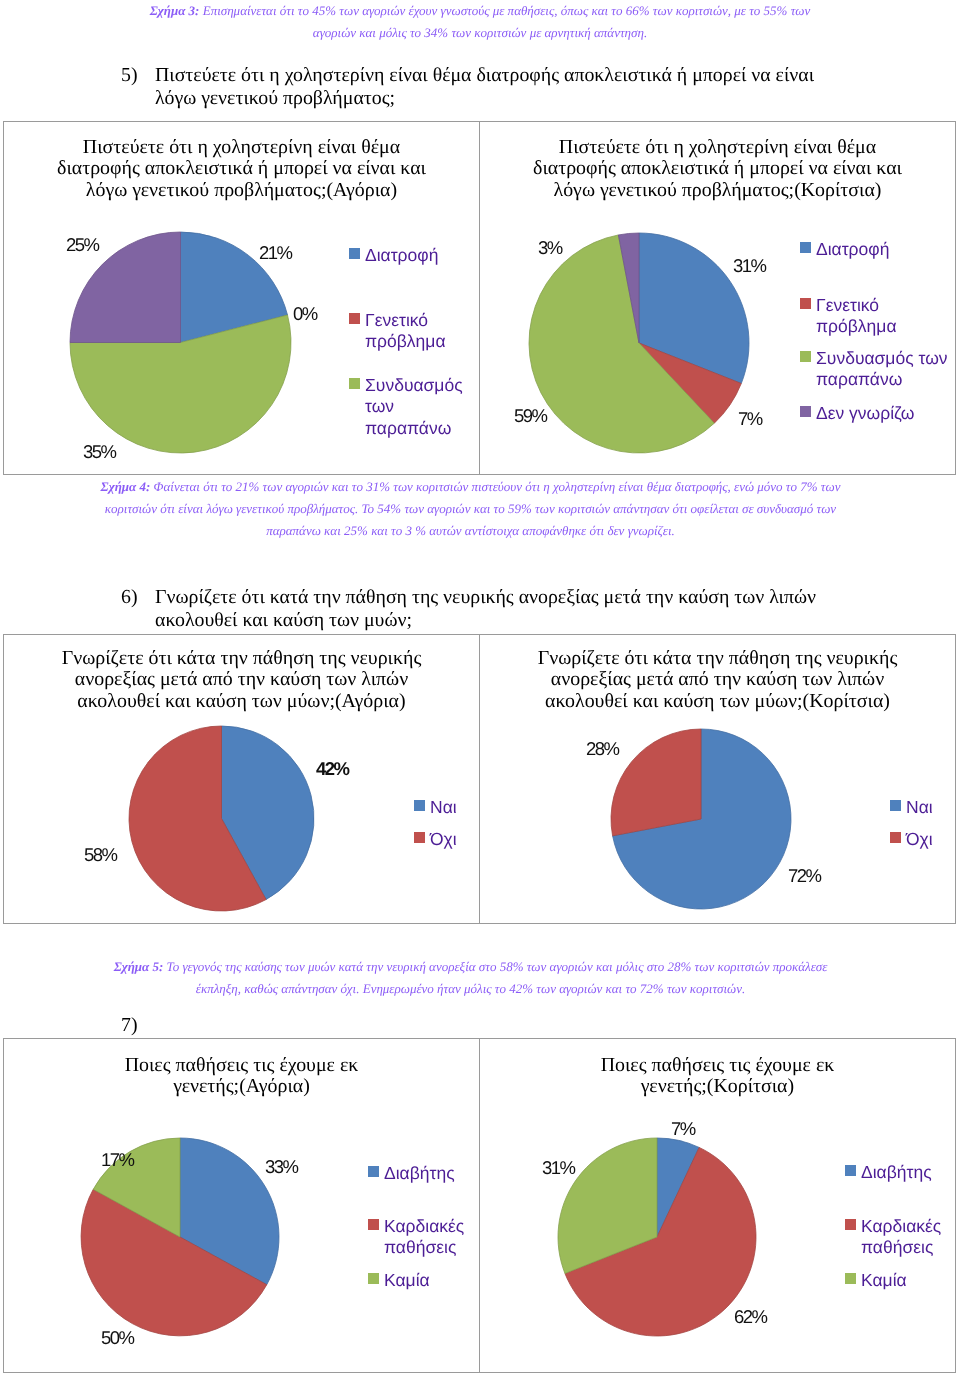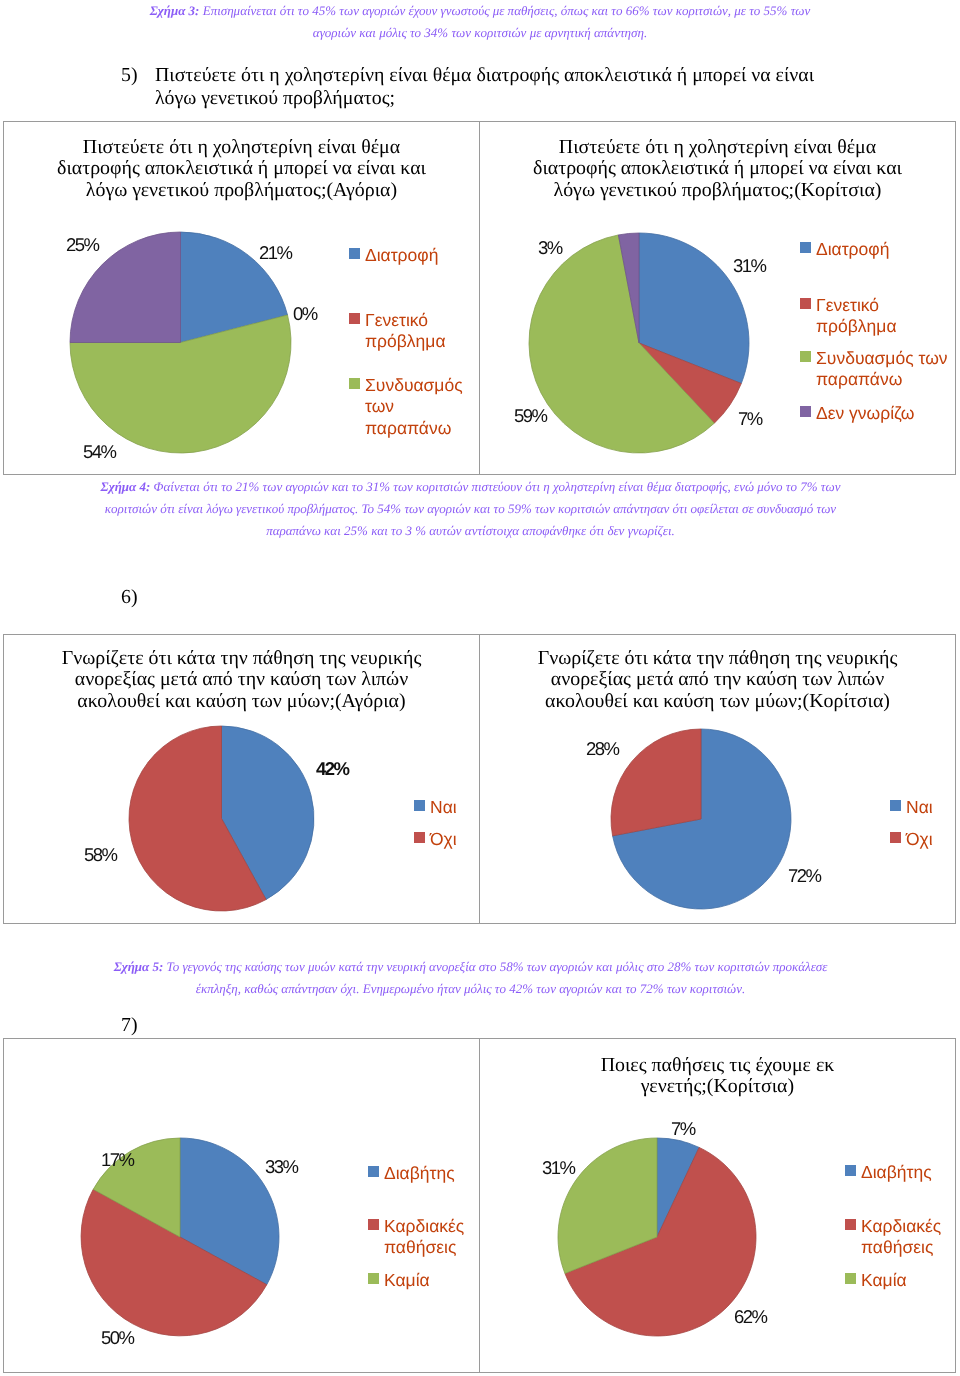--- a/index.html
+++ b/index.html
@@ -18,21 +18,21 @@
 
   
   .chartbox{position:absolute;border:1px solid #9a9a9a;background:#fff;box-sizing:border-box;}
   .charttitle{position:absolute;left:0;right:0;text-align:center;
               font-family:"Liberation Serif",serif;font-size:19.9px;line-height:21.4px;color:#000;}
   .pielabel{position:absolute;font-family:"Liberation Sans",sans-serif;font-size:18.5px;
             letter-spacing:-1.5px;color:#111;white-space:nowrap;line-height:13px;}
   .legrow{position:absolute;display:flex;align-items:flex-start;}
   .legswatch{width:11px;height:11px;flex:0 0 11px;margin-top:3px;}
   .legtext{font-family:"Liberation Sans",sans-serif;font-size:17.5px;line-height:21.3px;
-           color:#c2410c;margin-left:5px;white-space:pre-line;}
+           color:#4c1d95;margin-left:5px;white-space:pre-line;}
   svg{display:block;}
 </style>
 </head>
 <body>
 
 <div class="page">
 
   <div class="caption" style="left:130px;top:0px;width:700px;">
     <b>Σχήμα 3:</b><span> Επισημαίνεται ότι το 45% των αγοριών έχουν γνωστούς με παθήσεις, όπως και το 66% των κοριτσιών, με το 55% των αγοριών και μόλις το 34% των κοριτσιών με αρνητική απάντηση.</span>
   </div>
@@ -42,21 +42,21 @@
 
   <div class="chartbox" style="left:3px;top:121px;width:478px;height:354px;">
       <div class="charttitle" style="left: -1px; width: 477px; top: 15px; padding: 0px 50px; box-sizing: border-box;">Πιστεύετε ότι η χοληστερίνη είναι θέμα διατροφής αποκλειστικά ή μπορεί να είναι και λόγω γενετικού προβλήματος;(Αγόρια)</div>
       <svg width="225" height="225" viewBox="0 0 225 225" style="position: absolute; left: 64px; top: 108px;">
         <path d="M 112.5 112.5 L 112.500 2.000 A 110.5 110.5 0 0 1 219.528 85.020 Z" fill="#4F81BD" stroke="rgb(68,111,163)" stroke-width="0.8" stroke-linejoin="round"></path>
         <path d="M 112.5 112.5 L 219.528 85.020 A 110.5 110.5 0 1 1 2.000 112.500 Z" fill="#9BBB59" stroke="rgb(133,161,77)" stroke-width="0.8" stroke-linejoin="round"></path>
         <path d="M 112.5 112.5 L 2.000 112.500 A 110.5 110.5 0 0 1 112.500 2.000 Z" fill="#8064A2" stroke="rgb(110,86,139)" stroke-width="0.8" stroke-linejoin="round"></path>
       </svg>
       <div class="pielabel" style="left: 255px; top: 124px;">21%</div>
       <div class="pielabel" style="left: 289px; top: 185px;">0%</div>
-      <div class="pielabel" style="left: 79px; top: 323px;">54%</div>
+      <div class="pielabel" style="left: 79px; top: 323px;">35%</div>
       <div class="pielabel" style="left: 62px; top: 116px;">25%</div>
       <div class="legrow" style="left: 345px; top: 123px;">
         <span class="legswatch" style="background: rgb(79, 129, 189);"></span>
         <span class="legtext">Διατροφή</span>
       </div>
       <div class="legrow" style="left: 345px; top: 188px;">
         <span class="legswatch" style="background: rgb(192, 80, 77);"></span>
         <span class="legtext">Γενετικό
 πρόβλημα</span>
       </div>
@@ -97,20 +97,21 @@
         <span class="legswatch" style="background: rgb(128, 100, 162);"></span>
         <span class="legtext">Δεν γνωρίζω</span>
       </div>
     </div>
 
   <div class="caption" style="left:98px;top:476px;width:745px;">
     <b>Σχήμα 4:</b><span> Φαίνεται ότι το 21% των αγοριών και το 31% των κοριτσιών πιστεύουν ότι η χοληστερίνη είναι θέμα διατροφής, ενώ μόνο το 7% των κοριτσιών ότι είναι λόγω γενετικού προβλήματος. Το 54% των αγοριών και το 59% των κοριτσιών απάντησαν ότι οφείλεται σε συνδυασμό των παραπάνω και 25% και το 3 % αυτών αντίστοιχα αποφάνθηκε ότι δεν γνωρίζει.</span>
   </div>
 
   <div class="qnum" style="left:121px;top:586px;">6)</div>
+  <div class="qitem" style="left:155px;top:586px;width:663px;">Γνωρίζετε ότι κατά την πάθηση της νευρικής ανορεξίας μετά την καύση των λιπών ακολουθεί και καύση των μυών;</div>
 
   <div class="chartbox" style="left:3px;top:634px;width:478px;height:290px;">
       <div class="charttitle" style="left: -1px; width: 477px; top: 13px; padding: 0px 40px; box-sizing: border-box;">Γνωρίζετε ότι κάτα την πάθηση της νευρικής ανορεξίας μετά από την καύση των λιπών ακολουθεί και καύση των μύων;(Αγόρια)</div>
       <svg width="189" height="189" viewBox="0 0 189 189" style="position: absolute; left: 123px; top: 89px;">
         <path d="M 94.5 94.5 L 94.500 2.000 A 92.5 92.5 0 0 1 139.062 175.558 Z" fill="#4F81BD" stroke="rgb(68,111,163)" stroke-width="0.8" stroke-linejoin="round"></path>
         <path d="M 94.5 94.5 L 139.062 175.558 A 92.5 92.5 0 1 1 94.500 2.000 Z" fill="#C0504D" stroke="rgb(165,69,66)" stroke-width="0.8" stroke-linejoin="round"></path>
       </svg>
       <div class="pielabel" style="left: 312px; top: 127px; font-weight: bold;">42%</div>
       <div class="pielabel" style="left: 80px; top: 213px;">58%</div>
       <div class="legrow" style="left: 410px; top: 162px;">
@@ -140,20 +141,21 @@
       </div>
     </div>
 
   <div class="caption" style="left:98px;top:956px;width:745px;">
     <b>Σχήμα 5:</b><span> Το γεγονός της καύσης των μυών κατά την νευρική ανορεξία στο 58% των αγοριών και μόλις στο 28% των κοριτσιών προκάλεσε έκπληξη, καθώς απάντησαν όχι. Ενημερωμένο ήταν μόλις το 42% των αγοριών και το 72% των κοριτσιών.</span>
   </div>
 
   <div class="qnum" style="left:121px;top:1014px;">7)</div>
 
   <div class="chartbox" style="left:3px;top:1038px;width:478px;height:335px;">
+      <div class="charttitle" style="left: -1px; width: 477px; top: 16px; padding: 0px 110px; box-sizing: border-box;">Ποιες παθήσεις τις έχουμε εκ γενετής;(Αγόρια)</div>
       <svg width="202" height="202" viewBox="0 0 202 202" style="position: absolute; left: 75px; top: 97px;">
         <path d="M 101 101 L 101.000 2.000 A 99 99 0 0 1 187.754 148.694 Z" fill="#4F81BD" stroke="rgb(68,111,163)" stroke-width="0.8" stroke-linejoin="round"></path>
         <path d="M 101 101 L 187.754 148.694 A 99 99 0 0 1 14.246 53.306 Z" fill="#C0504D" stroke="rgb(165,69,66)" stroke-width="0.8" stroke-linejoin="round"></path>
         <path d="M 101 101 L 14.246 53.306 A 99 99 0 0 1 101.000 2.000 Z" fill="#9BBB59" stroke="rgb(133,161,77)" stroke-width="0.8" stroke-linejoin="round"></path>
       </svg>
       <div class="pielabel" style="left: 261px; top: 121px;">33%</div>
       <div class="pielabel" style="left: 97px; top: 292px;">50%</div>
       <div class="pielabel" style="left: 97px; top: 114px;">17%</div>
       <div class="legrow" style="left: 364px; top: 124px;">
         <span class="legswatch" style="background: rgb(79, 129, 189);"></span>

